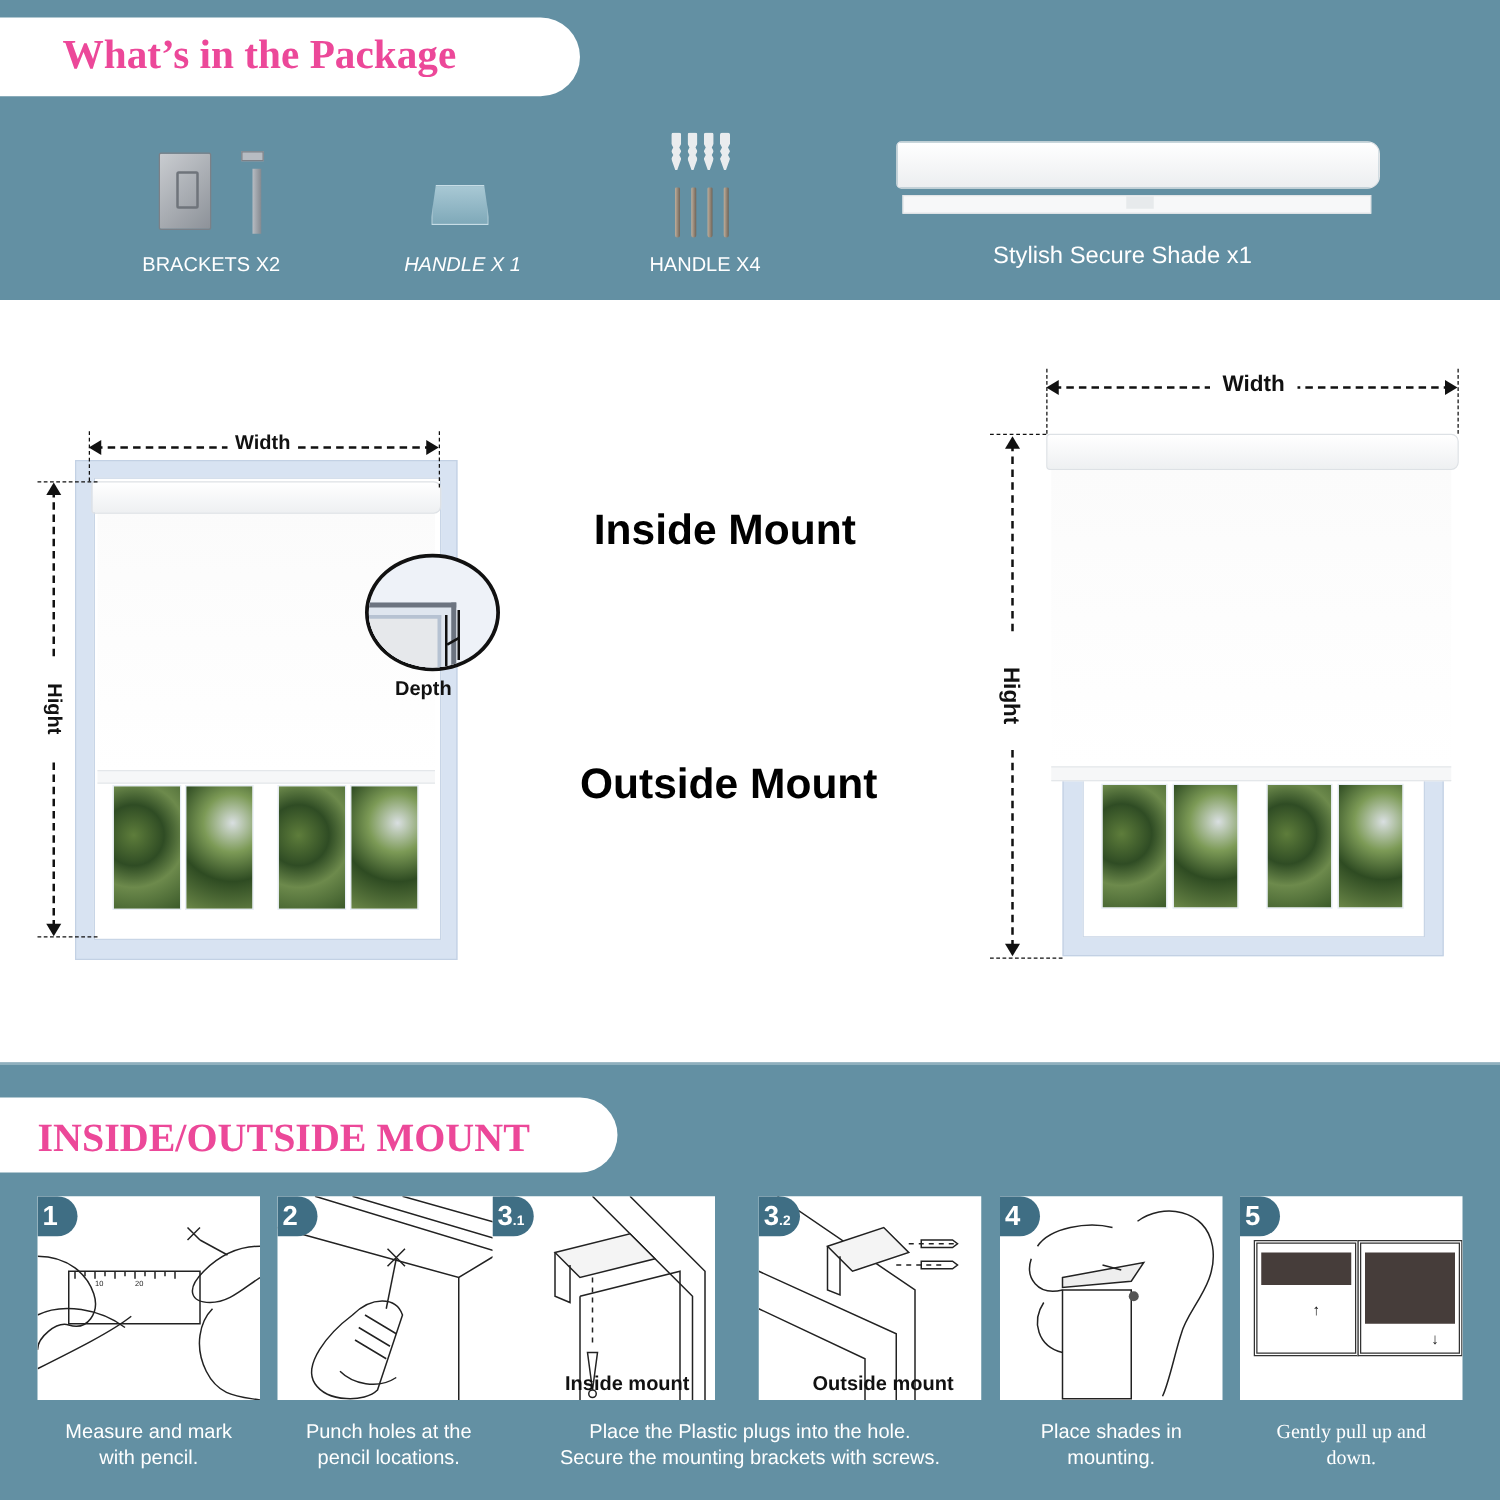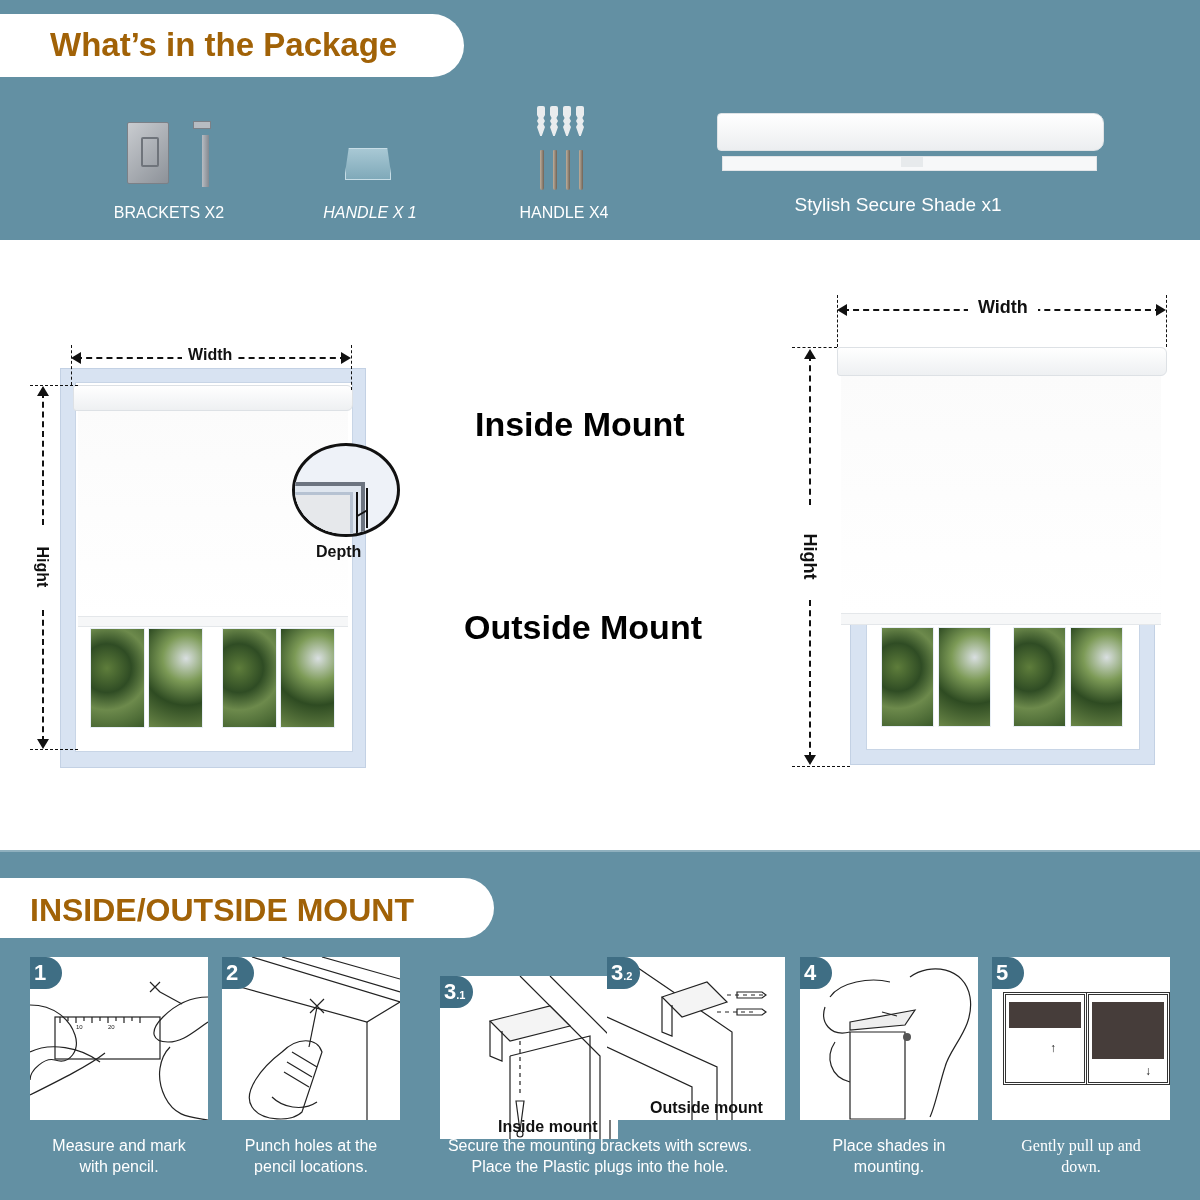--- a/index.html
+++ b/index.html
@@ -4,21 +4,21 @@
 <style>
   * { box-sizing: border-box; margin: 0; padding: 0; }
   html, body { width: 1200px; height: 1200px; background: #ffffff; overflow: hidden; }
   body { position: relative; font-family: "Liberation Sans", sans-serif; }
 
   .band { position: absolute; left: 0; width: 1200px; background: #6390a3; }
   .band-top { top: 0; height: 240px; }
   .band-bottom { top: 850px; height: 350px; border-top: 2px solid #8fb0be; }
 
   .pill { position: absolute; left: 0; background: #ffffff; border-radius: 0 34px 34px 0; }
-  .pill span { position: absolute; left: 30px; font-weight: bold; color: #a16207; white-space: nowrap; }
+  .pill span { position: absolute; left: 30px; font-weight: bold; color: #ec4899; white-space: nowrap; font-family: Liberation Serif, serif; }
   .pill-top { top: 14px; width: 464px; height: 63px; }
   .pill-top span { top: 12px; font-size: 33px; left: 50px; }
   .pill-bottom { top: 878px; width: 494px; height: 60px; }
   .pill-bottom span { top: 14px; font-size: 32px; }
 
   .pkg-label { position: absolute; color: #ffffff; font-size: 16px; text-align: center; white-space: nowrap; }
 
   
   .bracket-a { position: absolute; left: 127px; top: 122px; width: 42px; height: 62px; background: linear-gradient(135deg,#c9ccd0,#8d9299); border: 1px solid #7b8087; border-radius: 2px; }
   .bracket-a::after { content: ""; position: absolute; left: 13px; top: 14px; width: 14px; height: 26px; border: 2px solid #6f747b; border-radius: 2px; }
@@ -227,21 +227,21 @@
       <path d="M50 140c10 10 30 15 45 5"></path>
     </g>
   </svg>
   <div class="step-badge"><span>2</span></div>
 </div>
 <div class="step-caption" style="left:206px; top:1135px; width:210px;">
   <div>Punch holes at the</div>
   <div>pencil locations.</div>
 </div>
 
-<div class="step-card" style="left:440px;margin-top:19px;">
+<div class="step-card" style="left:394px;">
   <svg class="line-art" width="178" height="163">
     <g fill="none" stroke="#222" stroke-width="1.2">
       <path d="M80 0l80 80v83M110 0l60 60v103"></path>
       <path d="M70 80l80-20v103"></path>
       <path d="M70 80v83"></path>
       <path d="M50 45l60-15l20 20l-60 15z" fill="#f4f4f4"></path>
       <path d="M50 45v35l12 5V55"></path>
       <path d="M80 65v55" stroke-dasharray="4 4"></path>
       <path d="M76 125l4 30l4-30z"></path>
       <circle cx="80" cy="158" r="3"></circle>
@@ -261,22 +261,22 @@
       <path d="M55 40v35l10 4V48"></path>
       <path d="M120 38h40M110 55h40" stroke-dasharray="4 4"></path>
       <path d="M130 35h25l4 3l-4 3h-25zM130 52h25l4 3l-4 3h-25z"></path>
     </g>
   </svg>
   <div class="step-badge"><span>3</span><small>.2</small></div>
   <div class="step-sublabel" style="left:43px;">Outside mount</div>
 </div>
 
 <div class="step-caption" style="left:400px; top:1135px; width:400px;">
+  <div>Place the Plastic plugs into the hole.</div>
   <div>Secure the mounting brackets with screws.</div>
-  <div>Place the Plastic plugs into the hole.</div>
 </div>
 
 <div class="step-card" style="left:800px;">
   <svg class="line-art" width="178" height="163">
     <g fill="none" stroke="#222" stroke-width="1.2">
       <path d="M110 20c20-15 55-10 60 20s-20 50-25 70c-5 15-10 40-15 50"></path>
       <path d="M50 65l65-12l-10 15l-55 5z" fill="#eee"></path>
       <path d="M50 75h55v87H50z" fill="#fff"></path>
       <path d="M30 40c10-15 40-20 60-15"></path>
       <path d="M25 50c-5 15 5 30 25 25"></path>

